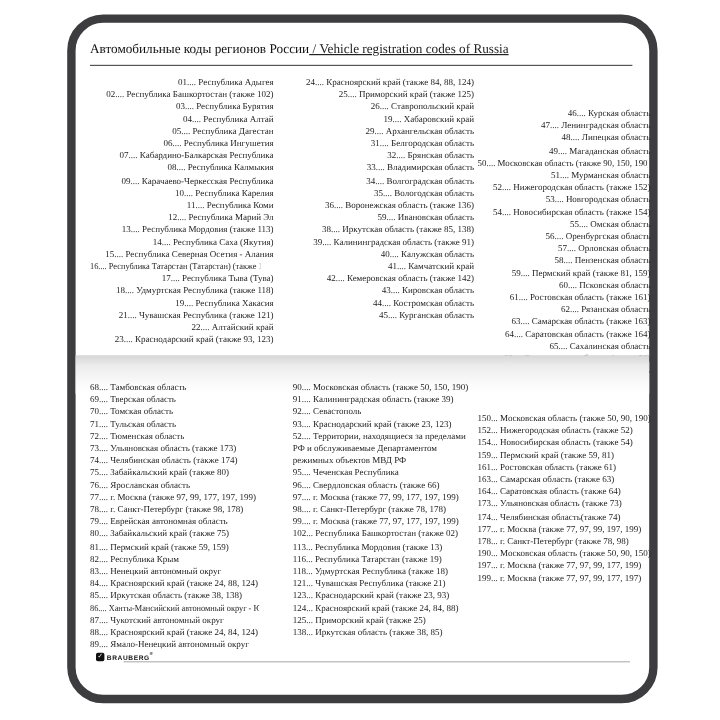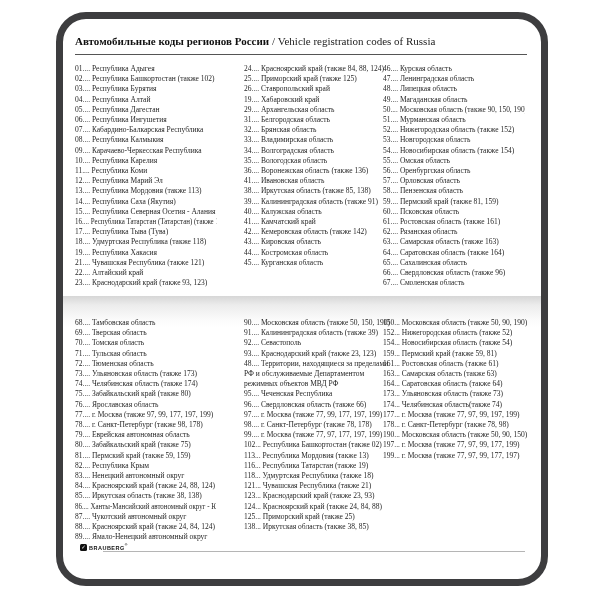--- a/index.html
+++ b/index.html
@@ -6,34 +6,34 @@
   #stage{position:relative;width:600px;height:600px;background:#fff;overflow:hidden;
          font-family:"Liberation Serif","DejaVu Serif",serif;color:#1f1f1f;}
 
   
   .frame{position:absolute;left:56px;top:12px;width:478px;height:560px;
          border:7px solid #3d3d3f;border-radius:30px;background:#ffffff;}
 
   
   .header{position:absolute;left:75px;top:35px;width:452px;
           border-bottom:1px solid #555;padding-bottom:7px;font-size:11px;line-height:12px;}
-  .header b{font-weight:bold;color:#111;}
-  .header .en{font-weight:normal;color:#222;}
+  .header b{font-weight:normal;color:#111;}
+  .header .en{font-weight:normal;color:#222;text-decoration:underline;}
 
   
   .page-break{position:absolute;left:63px;top:296px;width:478px;height:32px;
               background:linear-gradient(180deg,#d6d6d6 0%,#ececec 28%,#fbfbfb 75%,#ffffff 100%);}
 
   
   .col{position:absolute;font-size:7.5px;line-height:10.2px;overflow:visible;}
-  .sec-top .col{top:64px;}
+  .sec-top .col{top:64px;text-align:right;}
   .sec-bottom .col{top:318px;}
   .c1{left:75px;width:153px;}
   .c2{left:244px;width:151px;}
-  .c3{left:383px;width:144px;}
+  .c3{left:398px;width:144px;margin-top:26px;}
   .entry{white-space:pre;transform-origin:left center;overflow:hidden;}
 
   
   .footer-logo{position:absolute;left:80px;top:544px;display:flex;align-items:center;gap:2px;}
   .logo-box{width:7px;height:7px;background:#111;border-radius:1.5px;color:#fff;
             font-size:5.5px;line-height:7px;text-align:center;
             font-family:"Liberation Sans","DejaVu Sans",sans-serif;}
   .brand{font-family:"Liberation Sans","DejaVu Sans",sans-serif;font-weight:bold;
          font-size:5.5px;letter-spacing:.5px;color:#111;}
   .brand sup{font-size:3.5px;position:relative;top:-1px;}
@@ -80,21 +80,21 @@
         <div class="entry">25.... Приморский край (также 125)</div>
         <div class="entry">26.... Ставропольский край</div>
         <div class="entry">19.... Хабаровский край</div>
         <div class="entry">29.... Архангельская область</div>
         <div class="entry">31.... Белгородская область</div>
         <div class="entry">32.... Брянская область</div>
         <div class="entry">33.... Владимирская область</div>
         <div class="entry">34.... Волгоградская область</div>
         <div class="entry">35.... Вологодская область</div>
         <div class="entry">36.... Воронежская область (также 136)</div>
-        <div class="entry">41.... Ивановская область</div>
+        <div class="entry">59.... Ивановская область</div>
         <div class="entry">38.... Иркутская область (также 85, 138)</div>
         <div class="entry">39.... Калининградская область (также 91)</div>
         <div class="entry">40.... Калужская область</div>
         <div class="entry">41.... Камчатский край</div>
         <div class="entry">42.... Кемеровская область (также 142)</div>
         <div class="entry">43.... Кировская область</div>
         <div class="entry">44.... Костромская область</div>
         <div class="entry">45.... Курганская область</div>
       </div>
     <div class="col c3">
@@ -148,21 +148,21 @@
         <div class="entry" style="transform: scaleX(0.922);">86.... Ханты-Мансийский автономный округ - Югра</div>
         <div class="entry">87.... Чукотский автономный округ</div>
         <div class="entry">88.... Красноярский край (также 24, 84, 124)</div>
         <div class="entry">89.... Ямало-Ненецкий автономный округ</div>
       </div>
     <div class="col c2">
         <div class="entry">90.... Московская область (также 50, 150, 190)</div>
         <div class="entry">91.... Калининградская область (также 39)</div>
         <div class="entry">92.... Севастополь</div>
         <div class="entry">93.... Краснодарский край (также 23, 123)</div>
-        <div class="entry">48.... Территории, находящиеся за пределами
+        <div class="entry">52.... Территории, находящиеся за пределами
 РФ и обслуживаемые Департаментом
 режимных объектов МВД РФ</div>
         <div class="entry">95.... Чеченская Республика</div>
         <div class="entry">96.... Свердловская область (также 66)</div>
         <div class="entry">97.... г. Москва (также 77, 99, 177, 197, 199)</div>
         <div class="entry">98.... г. Санкт-Петербург (также 78, 178)</div>
         <div class="entry">99.... г. Москва (также 77, 97, 177, 197, 199)</div>
         <div class="entry">102... Республика Башкортостан (также 02)</div>
         <div class="entry">113... Республика Мордовия (также 13)</div>
         <div class="entry">116... Республика Татарстан (также 19)</div>

